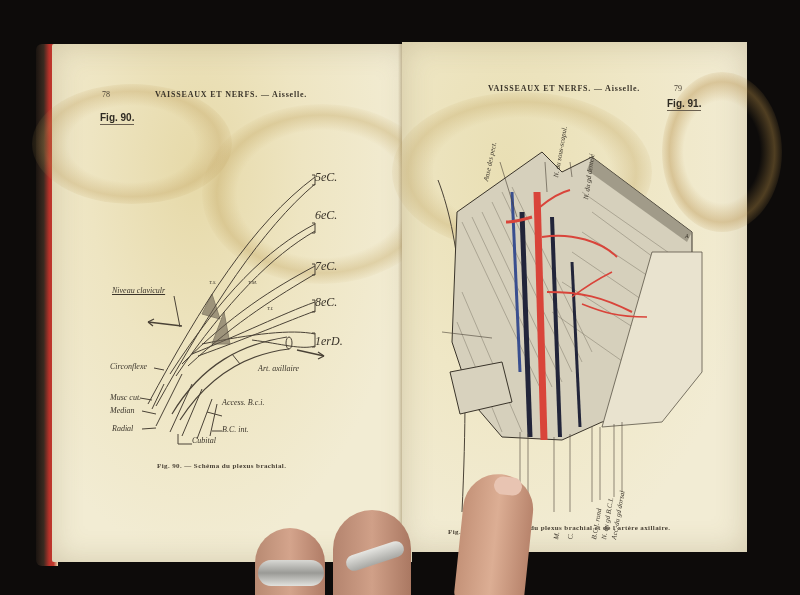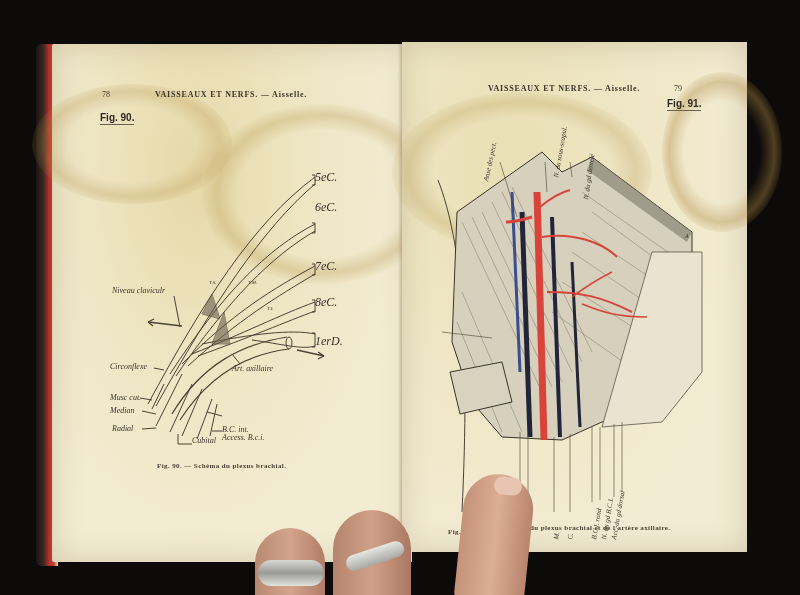--- a/index.html
+++ b/index.html
@@ -112,38 +112,38 @@
         <path d="M90 367 L 104 370"></path>
         <path d="M90 385 L 104 384"></path>
         <path d="M126 390 L 126 400 L 140 400"></path>
         <path d="M160 387 L 170 387"></path>
         <path d="M155 368 L 170 372"></path>
         <path d="M180 310 L 188 320"></path>
       </g>
     </svg>
 
     <div class="anno" style="left:263px;top:126px;">5eC.</div>
-    <div class="anno" style="left:263px;top:156px;text-align:center;">6eC.</div>
+    <div class="anno" style="left:263px;top:164px;text-align:center;">6eC.</div>
     <div class="anno" style="left:263px;top:215px;">7eC.</div>
     <div class="anno" style="left:263px;top:251px;">8eC.</div>
     <div class="anno" style="left:263px;top:290px;">1erD.</div>
 
     <div class="anno small" style="left:157px;top:236px;font-size:5px;">T.S.</div>
     <div class="anno small" style="left:196px;top:236px;font-size:5px;">T.M.</div>
     <div class="anno small" style="left:215px;top:262px;font-size:5px;">T.I.</div>
 
-    <div class="anno small" style="left:60px;top:242px;">Niveau claviculr</div>
+    <div class="anno small" style="left:60px;top:242px;text-decoration:underline;">Niveau claviculr</div>
     <div class="anno small" style="left:58px;top:318px;">Circonflexe</div>
     <div class="anno small" style="left:58px;top:349px;">Musc cut.</div>
     <div class="anno small" style="left:58px;top:362px;">Median</div>
     <div class="anno small" style="left:60px;top:380px;">Radial</div>
     <div class="anno small" style="left:140px;top:392px;font-family:Liberation Serif, serif;">Cubital</div>
     <div class="anno small" style="left:170px;top:381px;">B.C. int.</div>
-    <div class="anno small" style="left:170px;top:354px;margin-top:35px;">Access. B.c.i.</div>
-    <div class="anno small" style="left:180px;top:320px;">Art. axillaire</div>
+    <div class="anno small" style="left:170px;top:354px;">Access. B.c.i.</div>
+    <div class="anno small" style="left:206px;top:320px;">Art. axillaire</div>
 
     <div class="caption" style="left:105px;top:418px;">Fig. 90. — Schéma du plexus brachial.</div>
   </div>
 
   <div class="gutter"></div>
 
   <div class="page right">
     <div class="stain" style="left:-10px;top:50px;width:260px;height:160px;background:radial-gradient(ellipse, rgba(200,175,110,0.0) 48%, rgba(190,160,90,0.32) 62%, rgba(200,175,110,0) 74%);"></div>
     <div class="stain" style="left:260px;top:30px;width:120px;height:160px;background:radial-gradient(ellipse, rgba(200,175,110,0.0) 45%, rgba(180,140,70,0.4) 62%, rgba(200,175,110,0) 74%);"></div>
 

